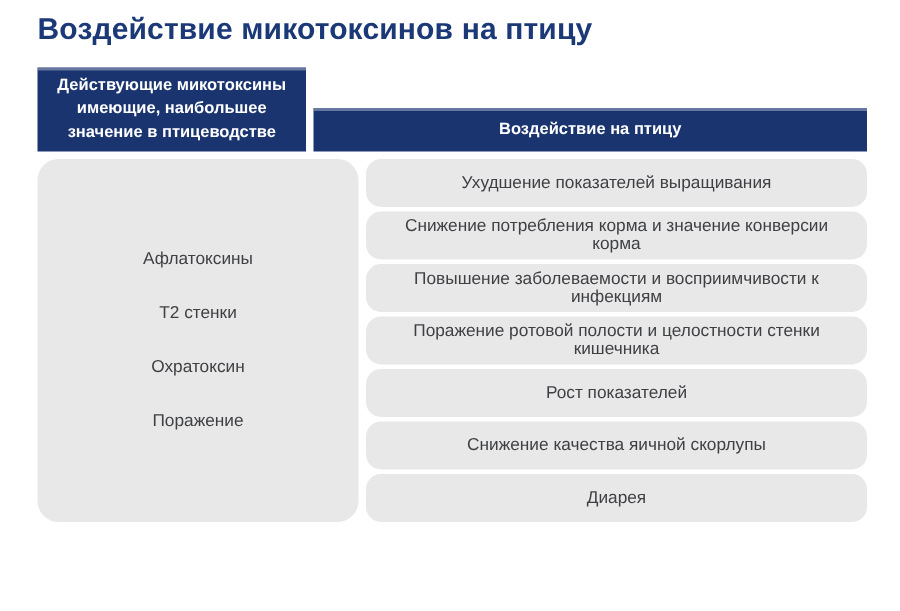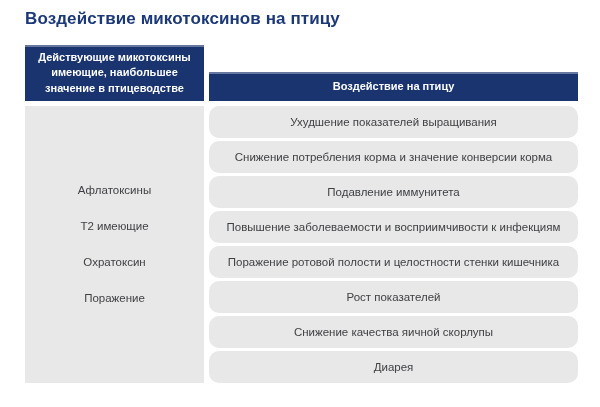--- a/index.html
+++ b/index.html
@@ -12,21 +12,21 @@
     position: relative;
     width: 600px;
     height: 407px;
     background: #ffffff;
     overflow: hidden;
   }
   .title {
     position: absolute;
     left: 25px;
     top: 9px;
-    font-size: 17px;
+    font-size: 20px;
     font-weight: bold;
     color: #1b3877;
     letter-spacing: 0.1px;
   }
   .myco-table {
     position: absolute;
     left: 25px;
     top: 45px;
     width: 553px;
     display: flex;
@@ -59,27 +59,28 @@
   .header-right {
     flex: 1;
     margin-top: 27px;
   }
   .body-area {
     display: flex;
     gap: 5px;
   }
   .toxin-cell {
     flex: none;
-    width: 179px;
+    width: 214px;
     background: #e8e8e9;
     display: flex;
     flex-direction: column;
     align-items: center;
     justify-content: center;
     gap: 21px;
+    border-radius: 14px;
   }
   .toxin-label {
     font-size: 11.5px;
     line-height: 15px;
     color: #3f4043;
     text-align: center;
   }
   .effects-col {
     flex: 1;
     display: flex;
@@ -111,29 +112,28 @@
 
     <div class="header-row">
       <div class="header-cell header-left">Действующие микотоксины имеющие, наибольшее значение в птицеводстве</div>
       <div class="header-cell header-right">Воздействие на птицу</div>
     </div>
 
     <div class="body-area">
 
       <div class="toxin-cell">
         <div class="toxin-label">Афлатоксины</div>
-        <div class="toxin-label">Т2 имеющие</div>
+        <div class="toxin-label">Т2 стенки</div>
         <div class="toxin-label">Охратоксин</div>
         <div class="toxin-label">Поражение</div>
       </div>
 
       <div class="effects-col">
         <div class="effect-row">Ухудшение показателей выращивания</div>
         <div class="effect-row">Снижение потребления корма и значение конверсии корма</div>
-        <div class="effect-row">Подавление иммунитета</div>
         <div class="effect-row">Повышение заболеваемости и восприимчивости к инфекциям</div>
         <div class="effect-row">Поражение ротовой полости и целостности стенки кишечника</div>
         <div class="effect-row">Рост показателей</div>
         <div class="effect-row">Снижение качества яичной скорлупы</div>
         <div class="effect-row">Диарея</div>
       </div>
 
     </div>
 
   </div>

